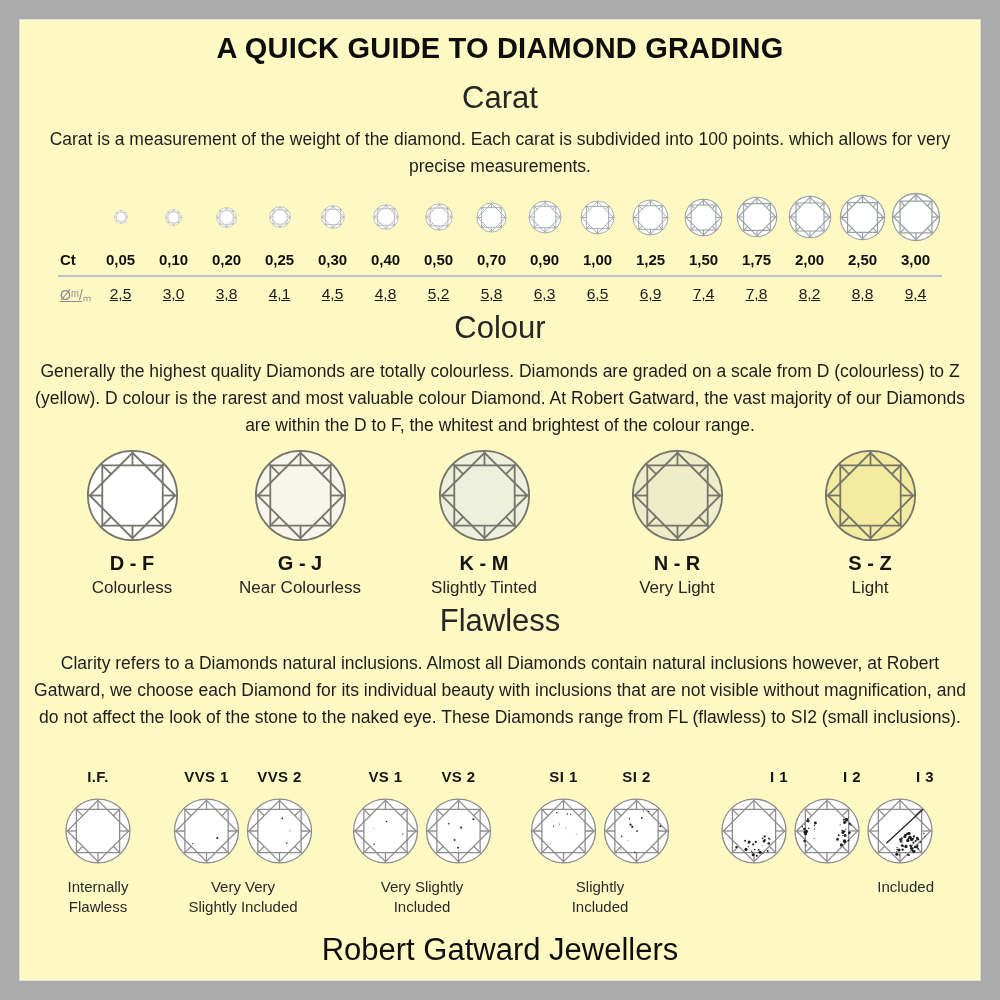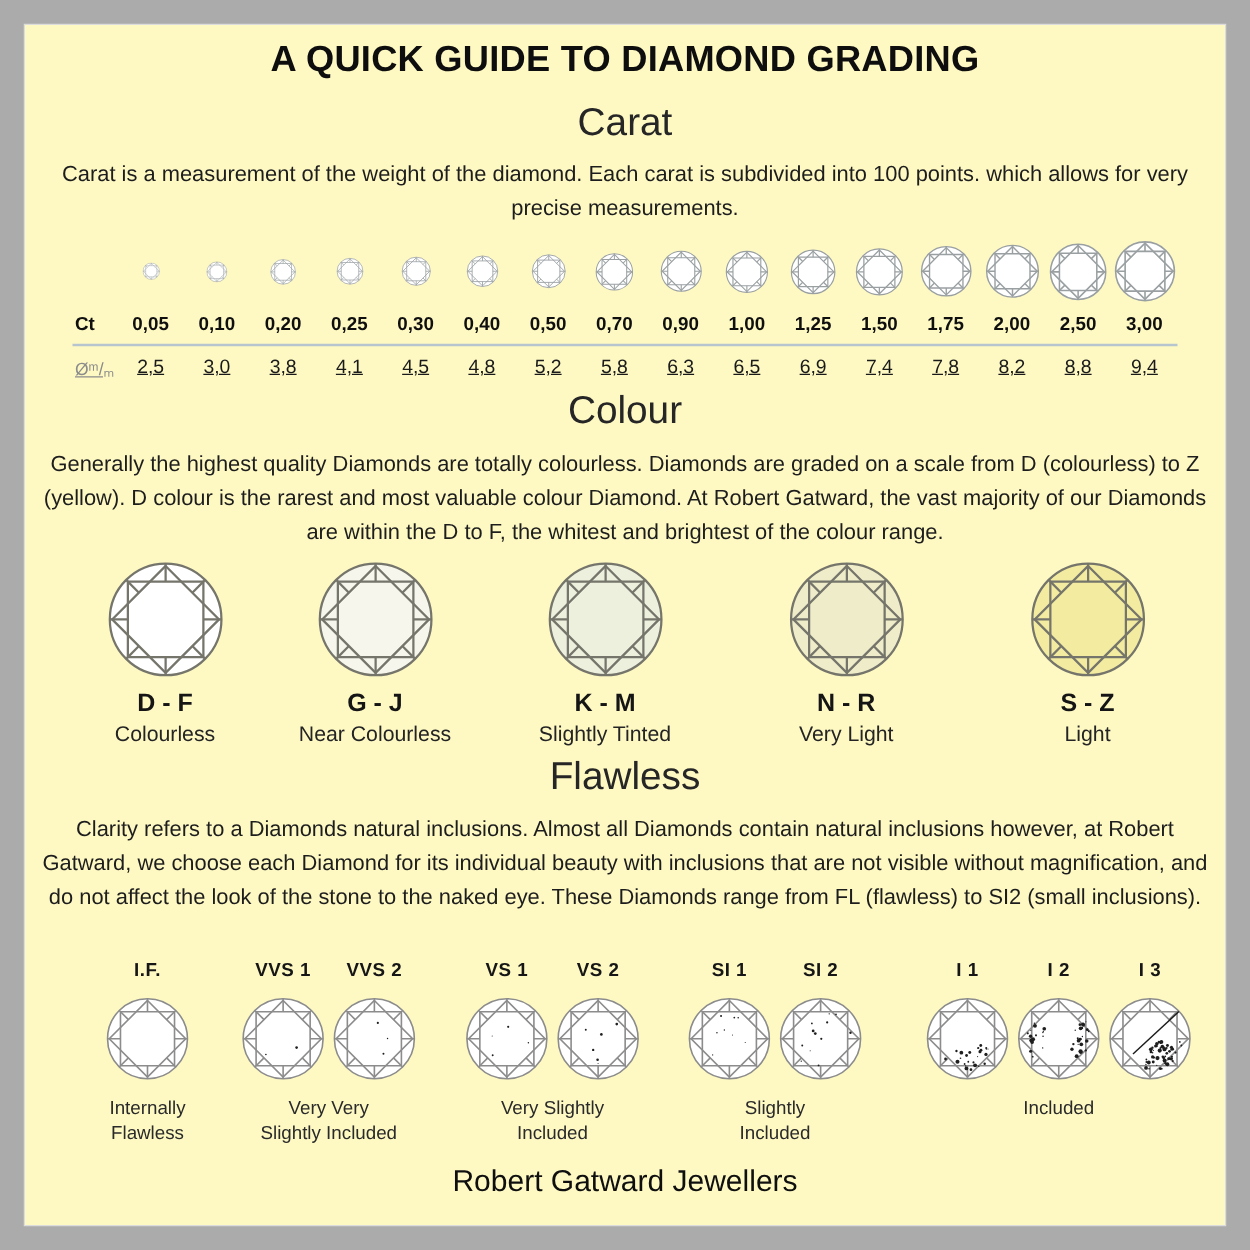--- a/index.html
+++ b/index.html
@@ -41,27 +41,27 @@
   #colour-heading{top:290px;}
   #colour-desc{top:338px;width:930px;}
   .colour-row{top:428px;height:165px;position:absolute;}
   .colour-item{position:absolute;transform:translateX(-50%);width:180px;text-align:center;}
   .colour-item .range{font-size:20px;font-weight:700;color:#151515;margin-top:9px;}
   .colour-item .grade-label{font-size:17px;color:#242424;margin-top:3px;}
   
   #clarity-heading{top:583px;}
   #clarity-desc{top:630px;width:940px;}
   .clarity-row{top:748px;height:170px;position:absolute;}
-  .clarity-group{position:absolute;transform:translateX(-50%);text-align:center;margin-left:20px;}
+  .clarity-group{position:absolute;transform:translateX(-50%);text-align:center;}
   .stones{display:flex;gap:5px;justify-content:center;}
   .stone{width:68px;}
   .stone .stone-label{font-size:15px;font-weight:700;letter-spacing:.4px;color:#161616;height:22px;margin-bottom:7px;}
   .group-sublabel{font-size:15px;line-height:20px;color:#2a2a2a;margin-top:12px;white-space:pre-line;}
   
-  .footer{top:912px;text-align:center;font-size:24px;font-weight:400;color:#0f0f0f;margin:0;}
+  .footer{top:912px;text-align:center;font-size:31px;font-weight:400;color:#0f0f0f;margin:0;}
   svg{display:block;}
 </style>
 </head>
 <body>
 
 <div class="page">
 
   <h1 class="title">A QUICK GUIDE TO DIAMOND GRADING</h1>
 
   <h2 class="heading" id="carat-heading">Carat</h2>
@@ -633,21 +633,21 @@
                 <circle cx="43.702692141778066" cy="43.85140823684621" r="1.6289433981990444" fill="#1f1f1f"></circle>
                 <circle cx="27.24580412193894" cy="76.40905041228282" r="0.7853989135241136" fill="#1f1f1f"></circle>
                 <circle cx="47.5839216991216" cy="81.37070674404495" r="1.1250685460399836" fill="#1f1f1f"></circle>
               </svg>
             </div>
           </div>
         </div>
         <div class="group-sublabel">Slightly
 Included</div>
       </div>
-      <div class="clarity-group" style="left: 807px;">
+      <div class="clarity-group" style="left: 807px; text-align: right;">
         <div class="stones">
           <div class="stone">
             <div class="stone-label">I 1</div>
             <div style="display: flex; justify-content: center;">
               <svg viewBox="0 0 100 100" width="68" height="68">
                 <circle cx="50" cy="50" r="47" fill="#ffffff" stroke="#8c8c8c" stroke-width="1.9"></circle>
                 <polygon points="50,5 95,50 50,95 5,50" fill="none" stroke="#8c8c8c" stroke-width="1.9"></polygon>
                 <polygon points="18.2,18.2 81.8,18.2 81.8,81.8 18.2,81.8" fill="none" stroke="#8c8c8c" stroke-width="1.9"></polygon>
                 <line x1="81.8" y1="50" x2="97" y2="50" stroke="#8c8c8c" stroke-width="1.9"></line>
                 <line x1="72.48599564173222" y1="72.48599564173222" x2="83.23401871576775" y2="83.23401871576773" stroke="#8c8c8c" stroke-width="1.9"></line>

